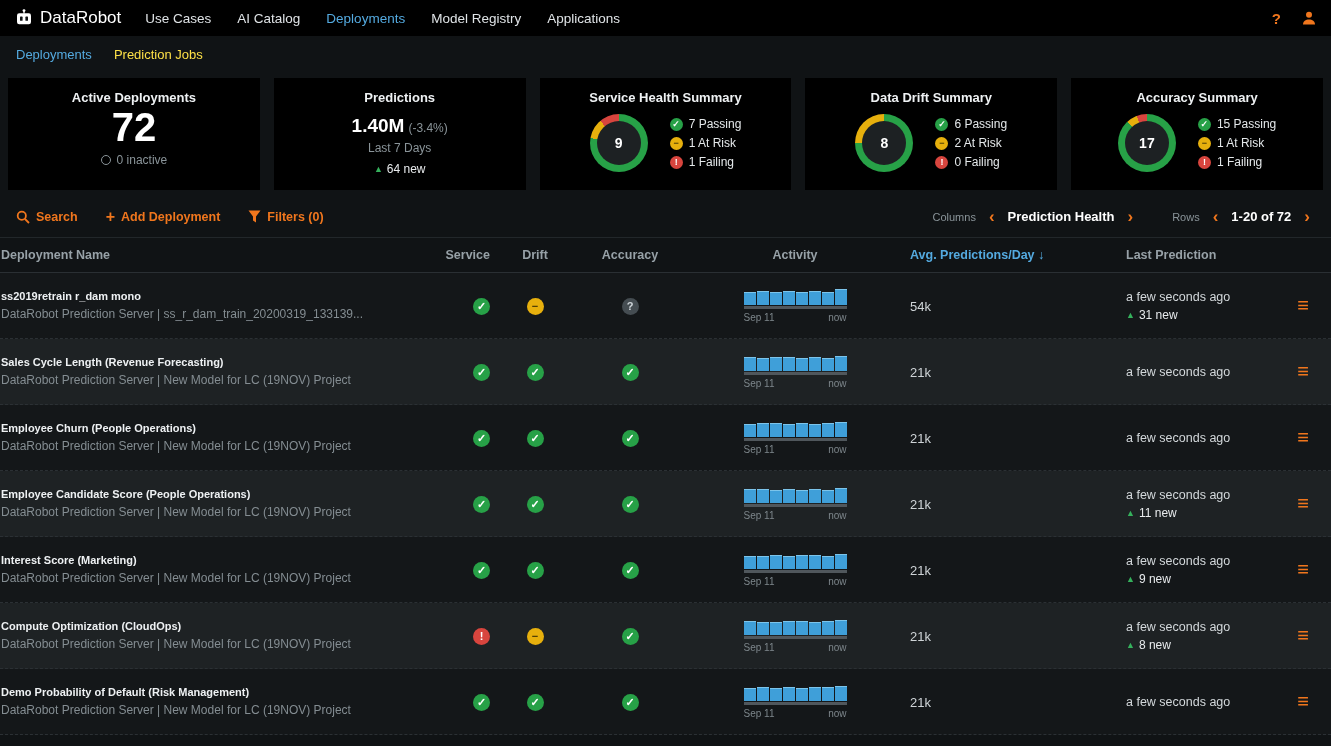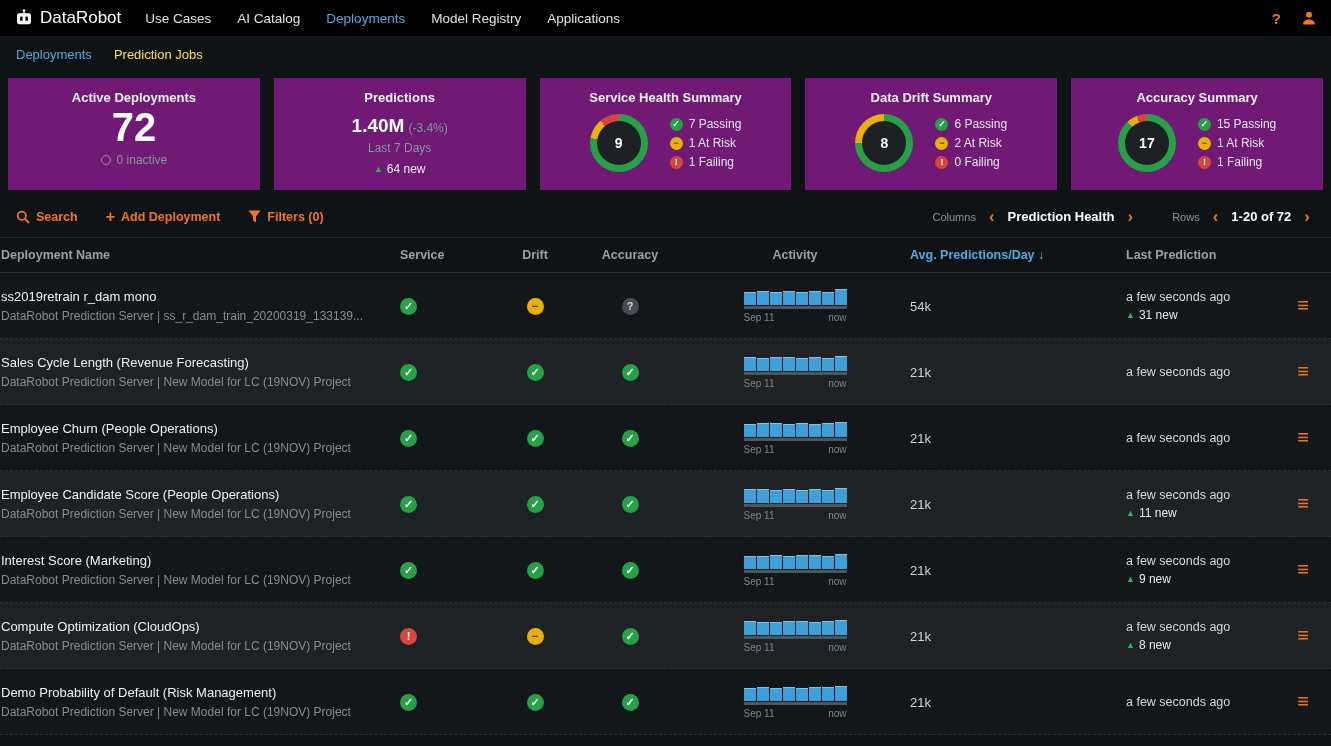--- a/index.html
+++ b/index.html
@@ -19,21 +19,21 @@
   .nav-right { margin-left:auto; display:flex; gap:20px; align-items:center; }
   .help-icon { color:#f0761d; font-weight:bold; font-size:15px; cursor:pointer; }
 
   
   .subnav { height:36px; display:flex; align-items:center; gap:22px; padding:0 16px; font-size:13px; }
   .subnav .sub-item { cursor:pointer; color:#fde047; }
   .subnav .sub-item.active { color:#54aae0; }
 
   
   .cards { display:flex; gap:14px; padding:6px 8px 0; }
-  .card { flex:1; background:#701a75; height:112px; display:flex; flex-direction:column; align-items:center; padding-top:12px; }
+  .card { flex:1; background:#000000; height:112px; display:flex; flex-direction:column; align-items:center; padding-top:12px; }
   .card-title { font-size:13px; font-weight:bold; color:#eef1f3; }
   .big-number { font-size:40px; font-weight:bold; line-height:1.12; color:#fff; }
   .inactive-line { margin-top:3px; font-size:12px; color:#8a9499; display:flex; gap:6px; align-items:center; }
   .ring { width:10px; height:10px; border:1.5px solid #8a9499; border-radius:50%; display:inline-block; }
   .pred-line { margin-top:10px; font-size:19px; font-weight:bold; color:#fff; }
   .pred-delta { font-size:12px; color:#8a9499; font-weight:normal; margin-left:4px; }
   .pred-period { font-size:12px; color:#8a9499; margin-top:4px; }
   .new-line { margin-top:7px; font-size:12px; color:#e8ebed; display:flex; gap:4px; align-items:center; }
   .up-arrow { color:#35b15c; font-size:9px; }
 
@@ -58,34 +58,34 @@
   .pager-group { display:flex; align-items:center; gap:8px; }
   .pager-group + .pager-group { margin-left:34px; }
   .mini-label { font-size:11px; color:#8a9499; }
   .pager-val { font-size:13px; font-weight:bold; color:#fff; }
   .chev { color:#f0761d; font-size:17px; font-weight:bold; padding:0 5px; cursor:pointer; line-height:1; }
 
   
   .thead { display:flex; align-items:center; height:36px; border-top:1px solid #22272a; border-bottom:1px solid #2a2f33;
            font-size:12.5px; color:#97a1a7; font-weight:bold; }
   .col.name { flex:1; padding-left:1px; min-width:0; }
-  .col.service { width:90px; text-align:left; }
+  .col.service { width:90px; text-align:right; }
   .col.drift { width:90px; text-align:center; }
   .col.accuracy { width:100px; text-align:center; }
   .col.activity { width:230px; display:flex; justify-content:center; }
   .col.avg { width:200px; text-align:left; }
   .col.last { width:165px; padding-left:16px; }
   .col.menu { width:56px; text-align:center; }
   .thead .sorted { color:#54aae0; cursor:pointer; }
   .thead .hcell { cursor:pointer; }
 
   .trow { display:flex; align-items:center; height:66px; border-bottom:1px dashed #2b3034; cursor:pointer; }
   .trow.odd { background:#141719; }
   .trow.even { background:#1e2224; }
-  .dep-name { font-size:13px; font-weight:normal; color:#eef1f3; white-space:nowrap; overflow:hidden; text-overflow:ellipsis; }
+  .dep-name { font-size:11px; font-weight:bold; color:#eef1f3; white-space:nowrap; overflow:hidden; text-overflow:ellipsis; }
   .dep-sub { font-size:12px; color:#848d92; margin-top:5px; white-space:nowrap; overflow:hidden; text-overflow:ellipsis; }
   .trow .sticon { width:17px; height:17px; font-size:11px; }
 
   .chart { width:103px; }
   .bars { display:flex; align-items:flex-end; gap:1px; height:17px; }
   .bar { width:12px; background:#3f9fd9; border-top:1px solid #7cc4ea; }
   .axis { height:3px; background:#50575c; margin-top:1px; }
   .axis-labels { display:flex; justify-content:space-between; font-size:10px; color:#7d868b; margin-top:3px; }
 
   .avg-val { font-size:13px; color:#cfd4d7; }

